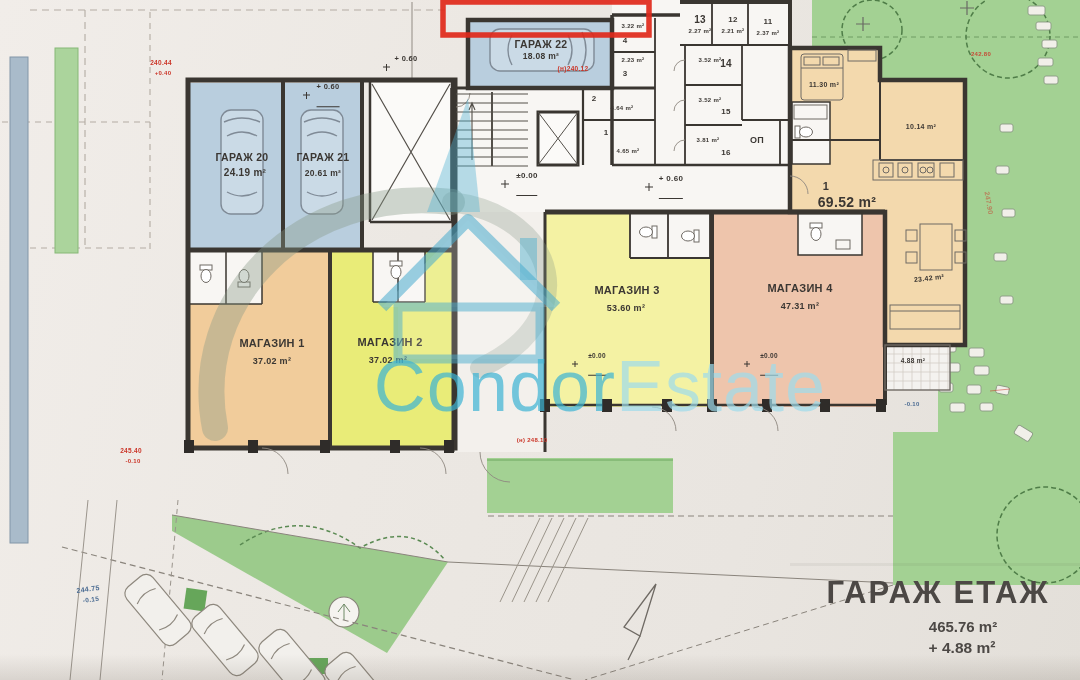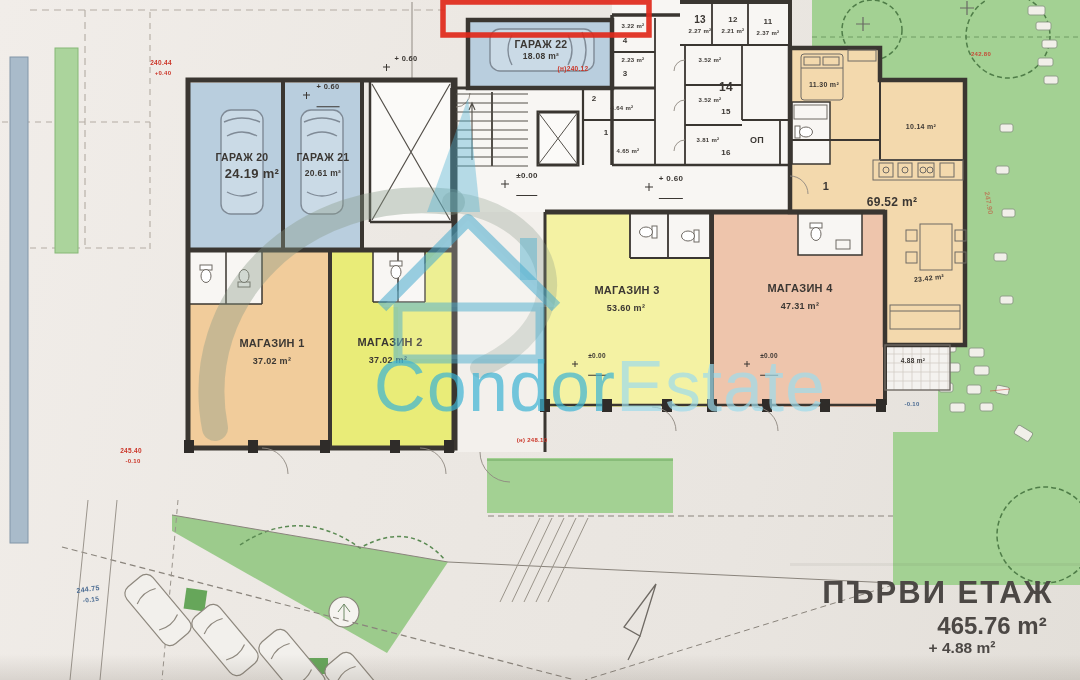--- a/index.html
+++ b/index.html
@@ -266,59 +266,59 @@
     <path d="M640,636 L628,660"></path>
   </g>
 
   <g>
     <rect x="443" y="2" width="206" height="33" fill="none" stroke="#e0281a" stroke-width="5.5" opacity="0.92"></rect>
     <path d="M990,391 L1010,389" stroke="#cb3427" stroke-width="1" opacity="0.5"></path>
   </g>
 </svg>
 
 <div class="lb" style="left:242px;top:157px;font-size:10.5px">ГАРАЖ 20</div>
-<div class="lb" style="left:252px;top:173px;font-size:13px">24.19 m²</div>
+<div class="lb" style="left:245px;top:173px;font-size:10px">24.19 m²</div>
 <div class="lb" style="left:323px;top:157px;font-size:10.5px">ГАРАЖ 21</div>
 <div class="lb" style="left:323px;top:173px;font-size:8.5px">20.61 m²</div>
 <div class="lb lvl" style="left:328px;top:95px;font-size:7.5px">+ 0.60</div>
 <div class="lb lvl" style="left:406px;top:67px;font-size:7.5px">+ 0.60</div>
 <div class="lb" style="left:541px;top:44px;font-size:10.5px">ГАРАЖ 22</div>
 <div class="lb" style="left:541px;top:56px;font-size:8.5px">18.08 m²</div>
 <div class="lb red" style="left:573px;top:69px;font-size:6.5px">(н)240.12</div>
 
 <div class="lb" style="left:272px;top:343px;font-size:11px">МАГАЗИН 1</div>
 <div class="lb" style="left:272px;top:361px;font-size:9px">37.02 m²</div>
 <div class="lb" style="left:390px;top:342px;font-size:11px">МАГАЗИН 2</div>
 <div class="lb" style="left:388px;top:360px;font-size:9px">37.02 m²</div>
 <div class="lb" style="left:627px;top:290px;font-size:11px">МАГАЗИН 3</div>
 <div class="lb" style="left:626px;top:308px;font-size:9px">53.60 m²</div>
 <div class="lb" style="left:800px;top:288px;font-size:11px">МАГАЗИН 4</div>
 <div class="lb" style="left:800px;top:306px;font-size:9px">47.31 m²</div>
 
 <div class="lb" style="left:826px;top:186px;font-size:11px">1</div>
-<div class="lb" style="left:892px;top:202px;font-size:12px">69.52 m²</div>
+<div class="lb" style="left:847px;top:202px;font-size:14px">69.52 m²</div>
 <div class="lb" style="left:824px;top:84px;font-size:7px">11.30 m²</div>
 <div class="lb" style="left:921px;top:126px;font-size:7px">10.14 m²</div>
 <div class="lb" style="left:929px;top:278px;font-size:7px;transform:translate(-50%,-50%) rotate(-6deg)">23.42 m²</div>
 <div class="lb" style="left:913px;top:361px;font-size:6.5px">4.88 m²</div>
 
 <div class="lb lvl" style="left:527px;top:184px;font-size:8px">±0.00</div>
 <div class="lb lvl" style="left:671px;top:187px;font-size:8px">+ 0.60</div>
 <div class="lb lvl" style="left:597px;top:364px;font-size:6.5px">±0.00</div>
 <div class="lb lvl" style="left:769px;top:364px;font-size:6.5px">±0.00</div>
 <div class="lb blu" style="left:912px;top:404px;font-size:6px">-0.10</div>
 
 <div class="lb" style="left:700px;top:20px;font-size:10px">13</div>
 <div class="lb" style="left:700px;top:31px;font-size:6px">2.27 m²</div>
 <div class="lb" style="left:733px;top:20px;font-size:8px">12</div>
 <div class="lb" style="left:733px;top:31px;font-size:6px">2.21 m²</div>
 <div class="lb" style="left:768px;top:22px;font-size:8px">11</div>
 <div class="lb" style="left:768px;top:33px;font-size:6px">2.37 m²</div>
 <div class="lb" style="left:710px;top:60px;font-size:6px">3.52 m²</div>
-<div class="lb" style="left:726px;top:87px;font-size:12px">14</div>
+<div class="lb" style="left:726px;top:64px;font-size:10px">14</div>
 <div class="lb" style="left:710px;top:100px;font-size:6px">3.52 m²</div>
 <div class="lb" style="left:726px;top:112px;font-size:8px">15</div>
 <div class="lb" style="left:708px;top:140px;font-size:6px">3.81 m²</div>
 <div class="lb" style="left:726px;top:153px;font-size:8px">16</div>
 <div class="lb" style="left:757px;top:140px;font-size:9px">ОП</div>
 <div class="lb" style="left:633px;top:26px;font-size:6px">3.22 m²</div>
 <div class="lb" style="left:625px;top:41px;font-size:8px">4</div>
 <div class="lb" style="left:633px;top:60px;font-size:6px">2.23 m²</div>
 <div class="lb" style="left:625px;top:74px;font-size:8px">3</div>
 <div class="lb" style="left:594px;top:99px;font-size:8px">2</div>
@@ -329,22 +329,22 @@
 <div class="lb red" style="left:161px;top:63px;font-size:6.5px">240.44</div>
 <div class="lb red" style="left:163px;top:73px;font-size:6px">+0.40</div>
 <div class="lb red" style="left:131px;top:451px;font-size:6.5px">245.40</div>
 <div class="lb red" style="left:133px;top:461px;font-size:6px">-0.10</div>
 <div class="lb red" style="left:981px;top:54px;font-size:6px;opacity:.85">242.80</div>
 <div class="lb red" style="left:532px;top:440px;font-size:6px">(н) 248.10</div>
 <div class="lb red" style="left:989px;top:203px;font-size:7px;opacity:.5;transform:translate(-50%,-50%) rotate(80deg)">247.90</div>
 <div class="lb blu" style="left:88px;top:589px;font-size:7px;transform:translate(-50%,-50%) rotate(-7deg)">244.75</div>
 <div class="lb blu" style="left:91px;top:600px;font-size:6.5px;transform:translate(-50%,-50%) rotate(-7deg)">-0.15</div>
 
-<div class="ttl" style="left:938px;top:592px;font-size:31px;letter-spacing:2px">ПЪРВИ ЕТАЖ</div>
-<div class="ttl" style="left:992px;top:626px;font-size:24px">465.76 m²</div>
+<div class="ttl" style="left:938px;top:592px;font-size:31px;letter-spacing:2px">ГАРАЖ ЕТАЖ</div>
+<div class="ttl" style="left:963px;top:626px;font-size:15px">465.76 m²</div>
 <div class="ttl" style="left:962px;top:648px;font-size:15.5px">+ 4.88 m²</div>
 
 <svg width="1080" height="680" viewBox="0 0 1080 680" style="pointer-events:none">
   <path d="M215,428 C190,300 300,185 452,202" stroke="rgba(135,152,135,.38)" stroke-width="26" fill="none" stroke-linecap="round"></path>
   <path d="M452,202 C560,216 585,320 480,368" stroke="rgba(135,152,135,.30)" stroke-width="20" fill="none" stroke-linecap="round"></path>
   <g>
     <polygon points="427,212 468,98 480,212" fill="rgba(80,178,210,.4)"></polygon>
     <rect x="520" y="238" width="17" height="42" fill="rgba(72,172,206,.45)"></rect>
     <path d="M382,307 L468,220 L556,307" stroke="rgba(72,172,206,.55)" stroke-width="12" fill="rgba(255,255,255,.2)" stroke-linejoin="round"></path>
     <rect x="398" y="307" width="142" height="52" stroke="rgba(72,172,206,.5)" stroke-width="9" fill="rgba(255,255,255,.15)"></rect>

